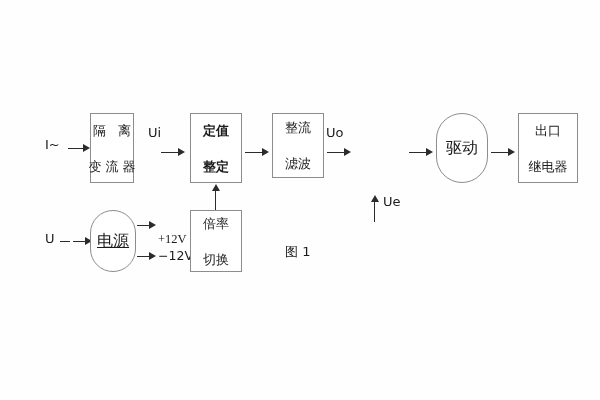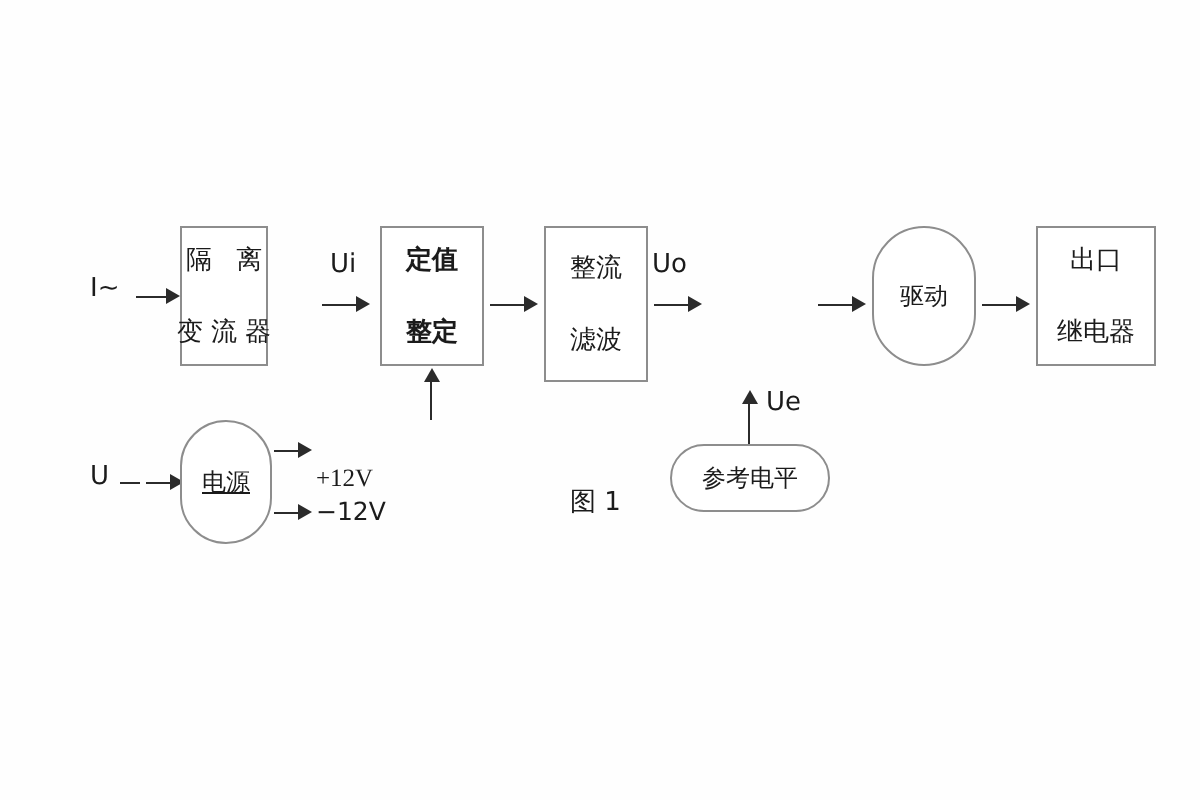--- a/index.html
+++ b/index.html
@@ -34,21 +34,21 @@
     color: #1b1b1b;
     font-size: 13px;
     line-height: 1.0;
   }
   .box .ln {
     display: block;
     white-space: nowrap;
   }
   .box .ln + .ln { margin-top: 23px; }
   .box.wide-sp .ln { letter-spacing: 4px; text-indent: 4px; }
-  .box.single { font-size: 12px; border-radius: 26px; }
+  .box.single { font-size: 16px; border-radius: 26px; }
 
   
   .lbl {
     position: absolute;
     color: #1b1b1b;
     font-size: 13px;
     white-space: nowrap;
     line-height: 1;
   }
   .lbl.sm { font-size: 12.5px; }
@@ -93,33 +93,33 @@
   <div class="lbl" style="left:45px; top:138px;">I~</div>
 
   <div class="hline" style="left:68px; top:148px; width:16px;"></div>
   <div class="arrow-r" style="left:83px; top:144px;"></div>
 
   <div class="box wide-sp" style="left:90px; top:113px; width:44px; height:70px;">
     <span class="ln">隔 离</span>
     <span class="ln">变流器</span>
   </div>
 
-  <div class="lbl" style="left:165px; top:126px;">Ui</div>
+  <div class="lbl" style="left:148px; top:126px;">Ui</div>
   <div class="hline" style="left:161px; top:152px; width:18px;"></div>
   <div class="arrow-r" style="left:178px; top:148px;"></div>
 
   <div class="box" style="left:190px; top:113px; width:52px; height:70px;font-weight:bold;">
     <span class="ln">定值</span>
     <span class="ln">整定</span>
   </div>
 
   <div class="hline" style="left:245px; top:152px; width:18px;"></div>
   <div class="arrow-r" style="left:262px; top:148px;"></div>
 
-  <div class="box" style="left:272px; top:113px; width:52px; height:78px;justify-content:center;">
+  <div class="box" style="left:272px; top:113px; width:52px; height:65px;justify-content:center;">
     <span class="ln">整流</span>
     <span class="ln">滤波</span>
   </div>
 
   <div class="lbl" style="left:326px; top:126px;">Uo</div>
   <div class="hline" style="left:327px; top:152px; width:18px;"></div>
   <div class="arrow-r" style="left:344px; top:148px;"></div>
 
 
   <div class="hline" style="left:409px; top:152px; width:18px;"></div>
@@ -147,26 +147,27 @@
   </div>
 
   <div class="hline" style="left:137px; top:225px; width:14px;"></div>
   <div class="arrow-r" style="left:149px; top:221px;"></div>
   <div class="lbl sm" style="left:158px; top:233px;font-family:Liberation Serif, serif;">+12V</div>
 
   <div class="hline" style="left:137px; top:256px; width:14px;"></div>
   <div class="arrow-r" style="left:149px; top:252px;"></div>
   <div class="lbl sm" style="left:158px; top:250px;">−12V</div>
 
+  <div class="box" style="left:190px; top:210px; width:52px; height:62px;">
+    <span class="ln">倍率</span>
+    <span class="ln">切换</span>
+  </div>
 
   <div class="vline" style="left:215px; top:188px; height:22px;"></div>
   <div class="arrow-u" style="left:212px; top:184px;"></div>
 
-  <div class="box single" style="left:335px; top:222px; width:80px; height:34px;">
-    <span class="ln">参考电平</span>
-  </div>
 
   <div class="vline" style="left:374px; top:200px; height:22px;"></div>
   <div class="arrow-u" style="left:371px; top:195px;"></div>
   <div class="lbl" style="left:383px; top:195px;">Ue</div>
 
   <div class="lbl" style="left:285px; top:245px;">图 1</div>
 </div>
 
 </body></html>

